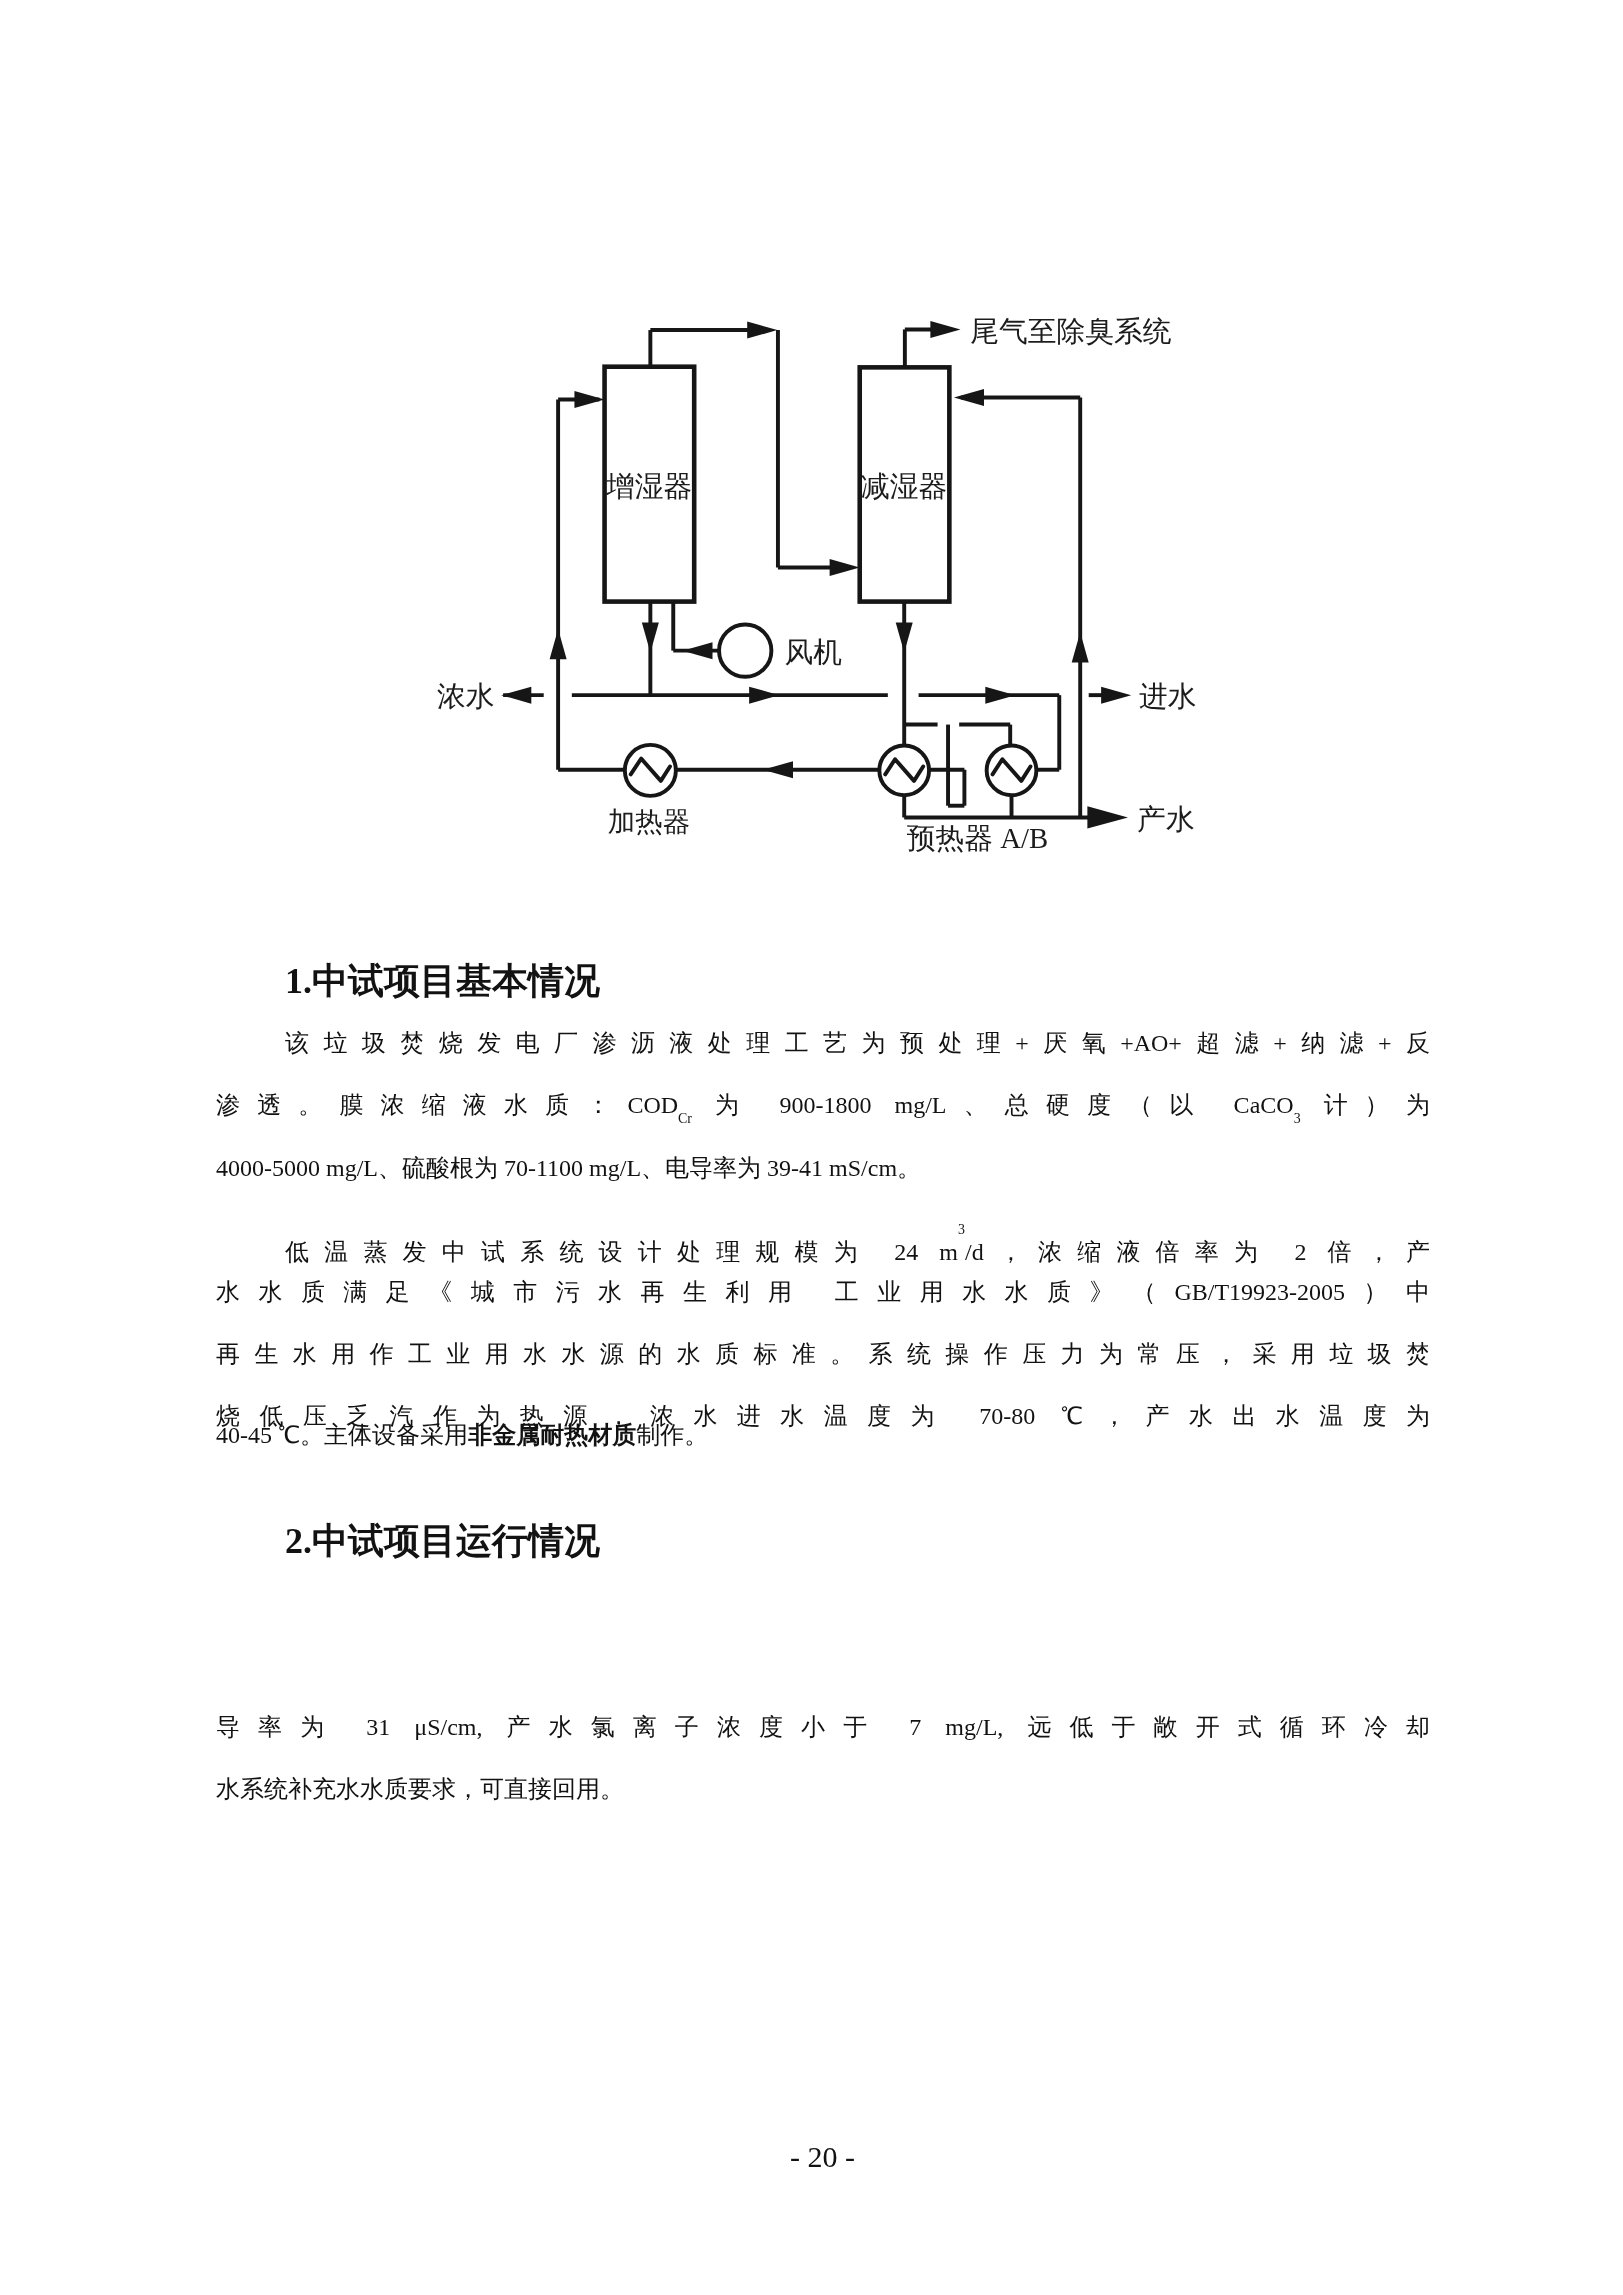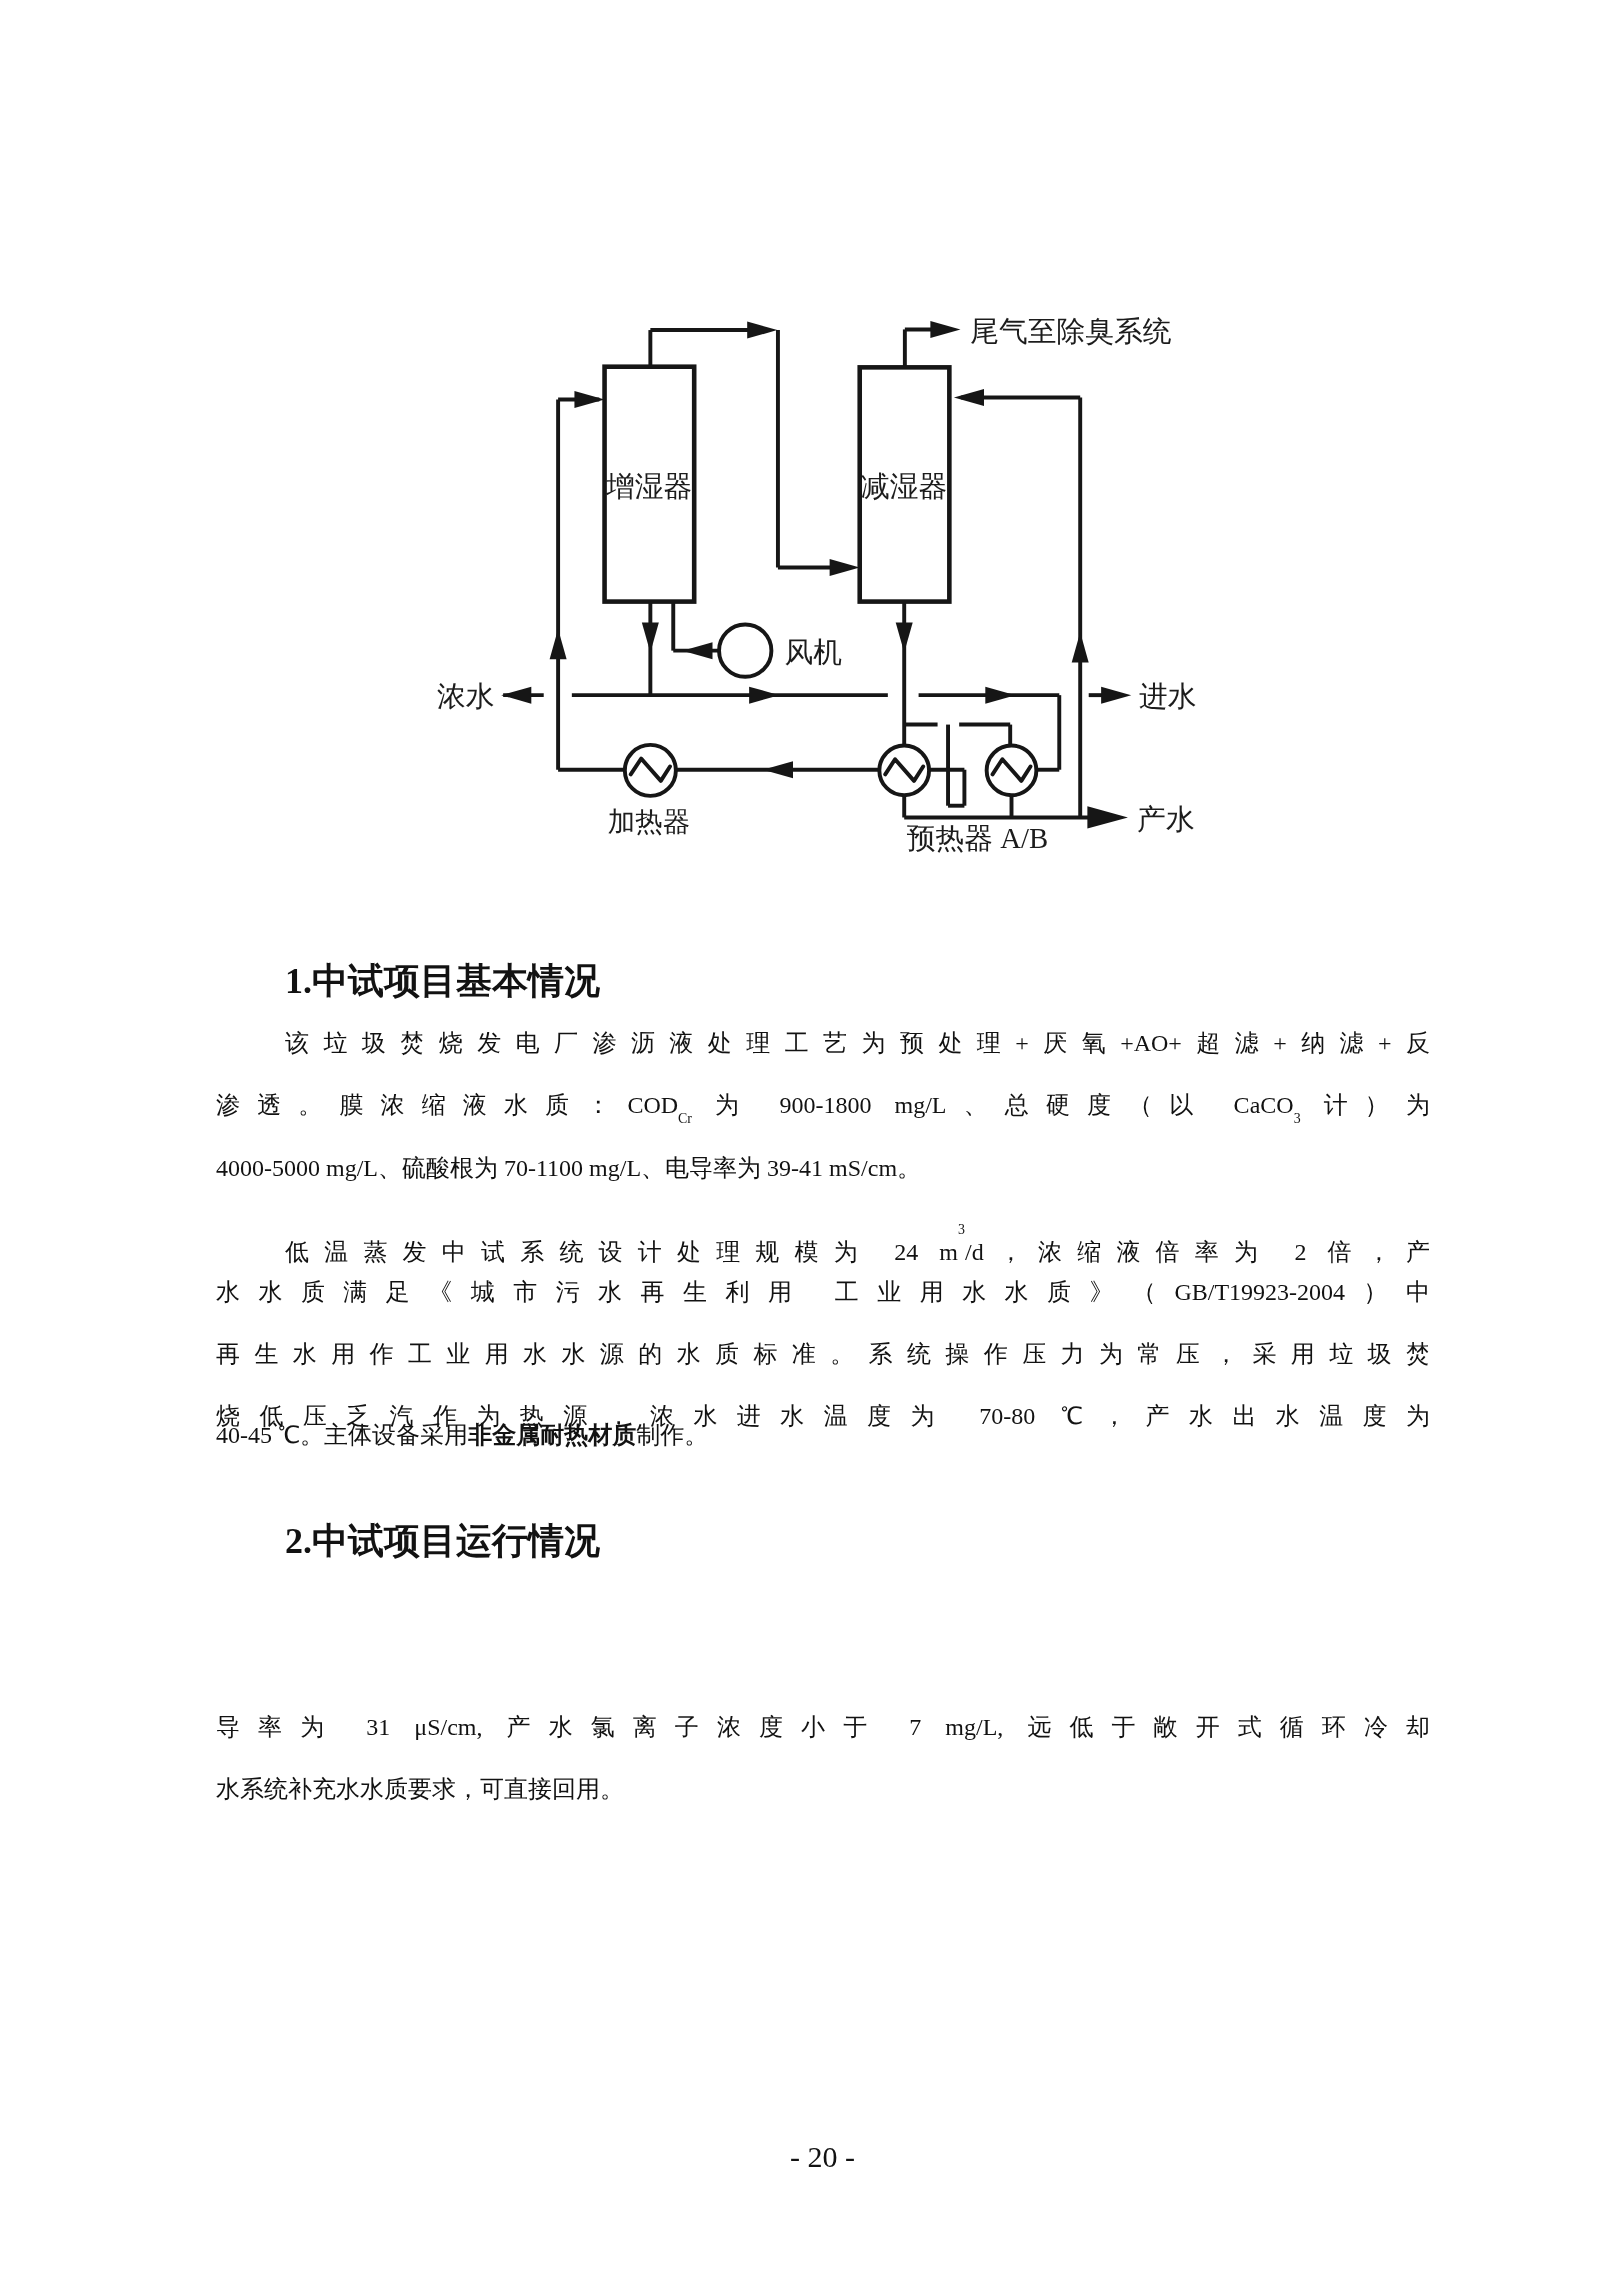--- a/index.html
+++ b/index.html
@@ -127,21 +127,21 @@
     <text x="1737" y="1267">产水</text>
   </svg>
 
 
   <div class="textcol" id="textcol">
       <div class="tline heading" style="top: 950px;"><span>1.中试项目基本情况</span></div>
       <div class="tline justify indent" style="top: 1012px;"><span>该垃圾焚烧发电厂渗沥液处理工艺为预处理+厌氧+AO+超滤+纳滤+反</span></div>
       <div class="tline justify" style="top: 1074px;"><span>渗透。膜浓缩液水质：COD</span><span class="sb">Cr</span><span> 为 900-1800 mg/L、总硬度（以 CaCO</span><span class="sb">3</span><span> 计）为</span></div>
       <div class="tline" style="top: 1137px;"><span>4000-5000 mg/L、硫酸根为 70-1100 mg/L、电导率为 39-41 mS/cm。</span></div>
       <div class="tline justify indent" style="top: 1199px;"><span>低温蒸发中试系统设计处理规模为 24 m</span><span class="sp">3</span><span>/d，浓缩液倍率为 2 倍，产</span></div>
-      <div class="tline justify" style="top: 1261px;"><span>水水质满足《城市污水再生利用 工业用水水质》（GB/T19923-2004）中</span></div>
+      <div class="tline justify" style="top: 1261px;"><span>水水质满足《城市污水再生利用 工业用水水质》（GB/T19923-2005）中</span></div>
       <div class="tline justify" style="top: 1323px;"><span>再生水用作工业用水水源的水质标准。系统操作压力为常压，采用垃圾焚</span></div>
       <div class="tline justify" style="top: 1385px;"><span>烧低压乏汽作为热源，浓水进水温度为 70-80 ℃，产水出水温度为</span></div>
       <div class="tline" style="top: 1404px;"><span>40-45 ℃。主体设备采用</span><span class="bd">非金属耐热材质</span><span>制作。</span></div>
       <div class="tline heading" style="top: 1510px;"><span>2.中试项目运行情况</span></div>
       <div class="tline justify" style="top: 1696px;"><span>导率为 31 μS/cm, 产水氯离子浓度小于 7 mg/L, 远低于敞开式循环冷却</span></div>
       <div class="tline" style="top: 1758px;"><span>水系统补充水水质要求，可直接回用。</span></div>
     </div>
 
   <div class="pagenum">- 20 -</div>
 </div>

